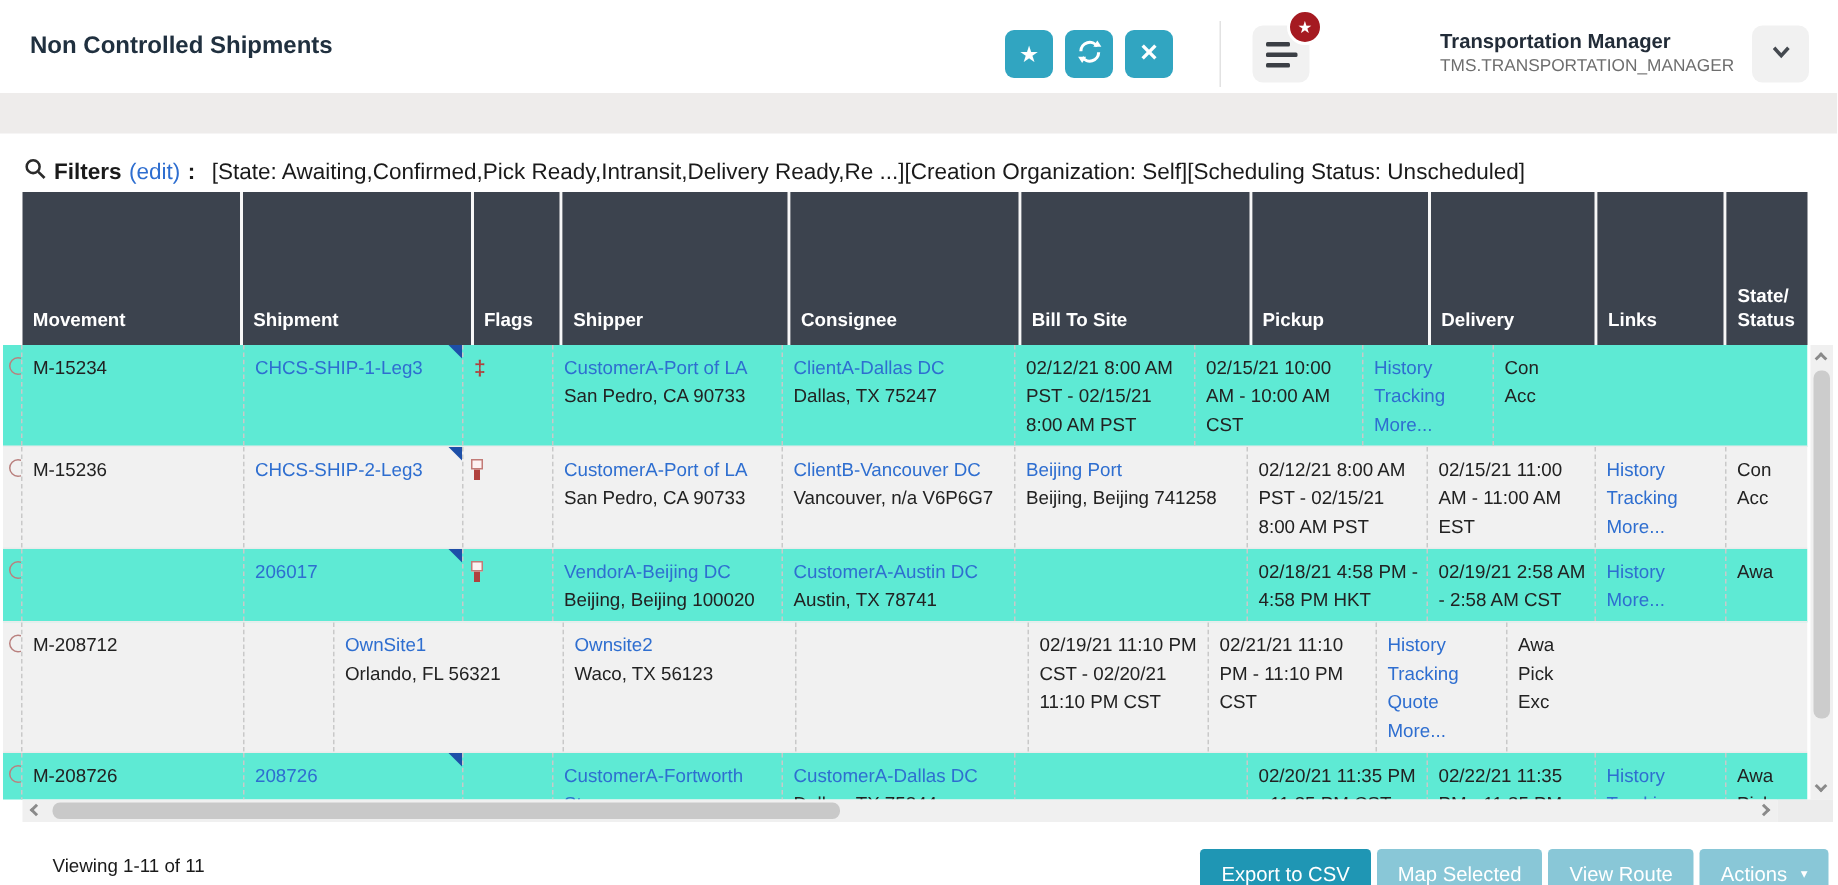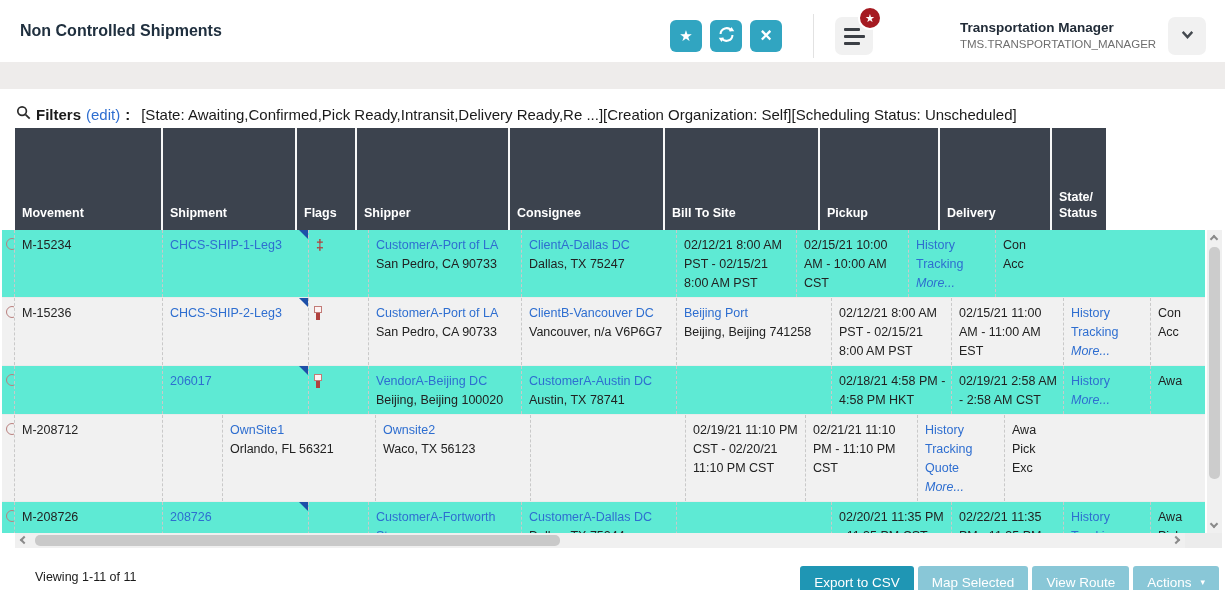--- a/index.html
+++ b/index.html
@@ -53,21 +53,21 @@
   .td { padding:6px 4px 4px 7px; font-size:12.5px; line-height:19px; color:#222; border-right:1px dashed #c9c9c9;
         overflow:hidden; position:relative; flex:none; }
   .td:last-child { border-right:none; }
   .td a { color:#2e6ed0; text-decoration:none; cursor:pointer; }
   .note-triangle { position:absolute; top:0; right:0; width:0; height:0;
                    border-top:9px solid #1d4fa8; border-left:9px solid transparent; }
   .flag-glyph { color:#b0413e; font-size:14px; font-weight:bold; }
   .thermo { display:inline-block; position:relative; width:4px; height:13px; background:#b0413e; margin-top:3px; }
   .thermo::before { content:''; position:absolute; top:-1px; left:-2px; width:6px; height:5px;
                     background:#fdf3f3; border:1px solid #c27b77; }
-  .more-link { font-style:italic; }
+  .more-link { }
   .state-line { white-space:nowrap; }
 
   
   .vscroll { position:absolute; left:1207px; top:230px; width:15px; height:303px; background:#f0f0f0; }
   .vthumb { position:absolute; left:2px; top:17px; width:11px; height:232px; background:#ccc; border-radius:5px; cursor:grab; }
   .hscroll { position:absolute; left:15px; top:533px; width:1170px; height:15px; background:#f0f0f0; }
   .hthumb { position:absolute; left:20px; top:2px; width:525px; height:11px; background:#c9c9c9; border-radius:5px; cursor:grab; }
   .scroll-corner { position:absolute; left:1185px; top:533px; width:37px; height:15px; background:#ececec; }
   .chev { display:inline-block; width:6px; height:6px; border-left:2px solid #8a8a8a; border-bottom:2px solid #8a8a8a; }
   .chev-up { position:absolute; left:4px; top:6px; transform:rotate(135deg); cursor:pointer; }
@@ -147,27 +147,28 @@
     <b>Filters</b>
     <a>(edit)</a>
     <b>:</b>
     <span class="summary">[State: Awaiting,Confirmed,Pick Ready,Intransit,Delivery Ready,Re ...][Creation Organization: Self][Scheduling Status: Unscheduled]</span>
   </div>
 
   <div class="table-wrap">
     <div class="thead" id="thead">
         <div class="spacer"></div>
         <div class="th" style="width: 148px;">Movement</div>
-        <div class="th" style="width: 134px;">Shipment</div>
+        <div class="th" style="width: 155px;">Shipment</div>
         <div class="th" style="width: 60px;">Flags</div>
         <div class="th" style="width: 153px;">Shipper</div>
         <div class="th" style="width: 155px;">Consignee</div>
         <div class="th" style="width: 155px;">Bill To Site</div>
         <div class="th" style="width: 120px;">Pickup</div>
         <div class="th" style="width: 112px;">Delivery</div>
+        <div class="th" style="width: 87px;">Links</div>
         <div class="th" style="width: 54px;">State/ Status</div>
       </div>
     <div class="tbody" id="tbody">
         <div class="trow">
           <div class="gutter">
             <span class="radio-sliver"></span>
           </div>
           <div class="td" style="width: 148px;">M-15234</div>
           <div class="td" style="width: 146px;"><a>CHCS-SHIP-1-Leg3</a><span class="note-triangle"></span></div>
           <div class="td" style="width: 60px;"><span class="flag-glyph">‡</span></div>

